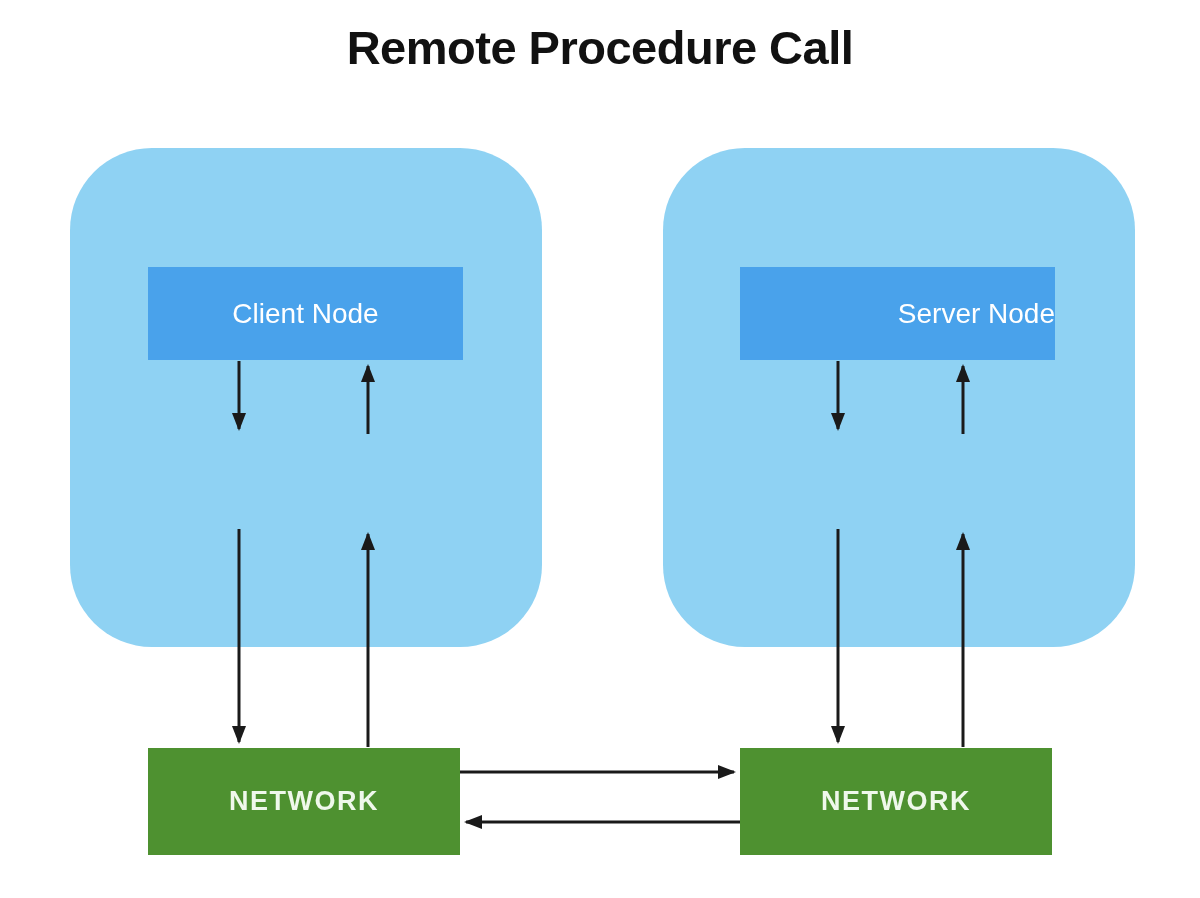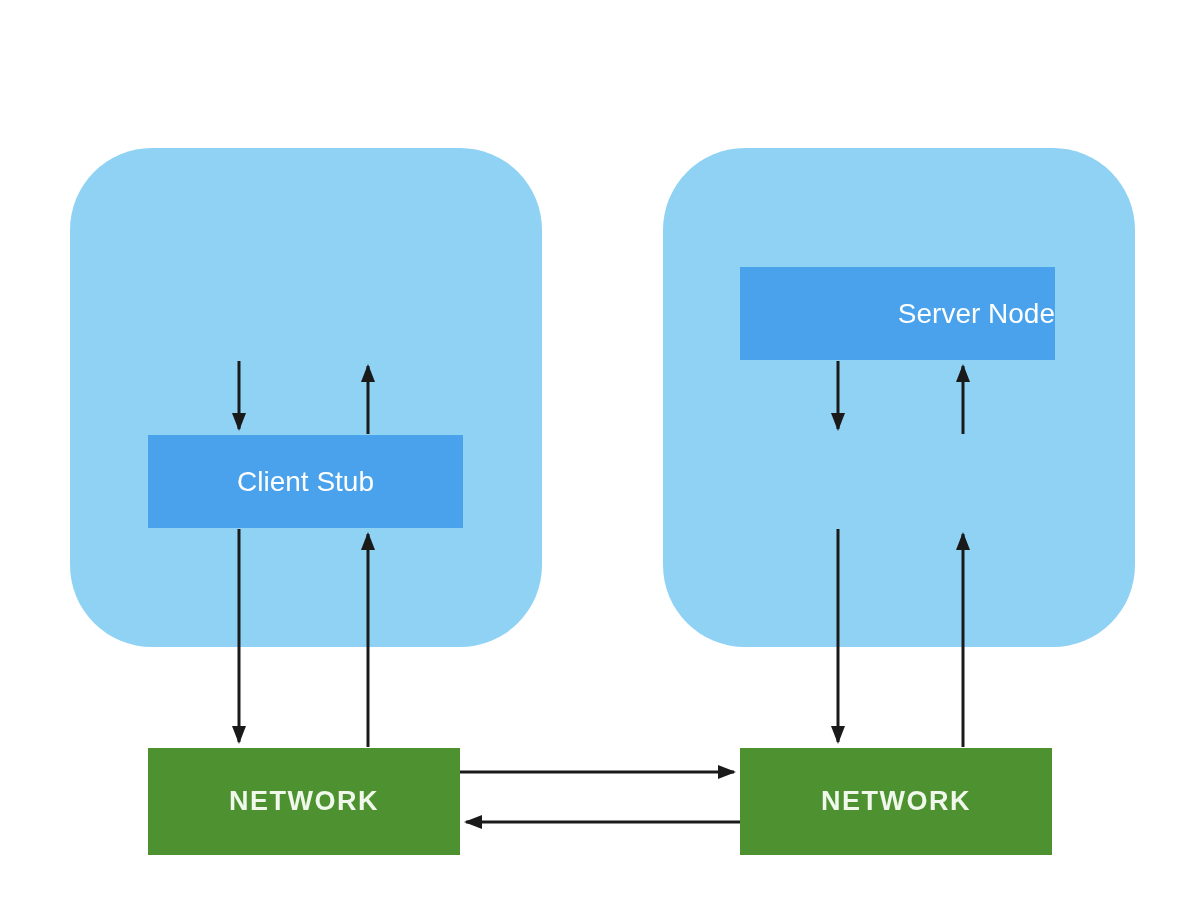--- a/index.html
+++ b/index.html
@@ -45,20 +45,21 @@
   .network-right{left:740px;}
   svg.arrows{position:absolute;left:0;top:0;width:1200px;height:898px;pointer-events:none;}
   svg.arrows line{stroke:var(--arrow-black);stroke-width:3;}
   svg.arrows marker path{fill:var(--arrow-black);}
 </style>
 </head>
 <body>
 
 <div class="stage">
 
+  <div class="title">Remote Procedure Call</div>
 
   <div class="panel panel-left"></div>
   <div class="panel panel-right"></div>
 
   <svg class="arrows" viewBox="0 0 1200 898" xmlns="http://www.w3.org/2000/svg">
     <defs>
       <marker id="ah" markerUnits="userSpaceOnUse" markerWidth="20" markerHeight="16" refX="16" refY="7" orient="auto">
         <path d="M0,0 L18,7 L0,14 Z"></path>
       </marker>
     </defs>
@@ -67,22 +68,22 @@
     <line x1="239" y1="529" x2="239" y2="742" marker-end="url(#ah)"></line>
     <line x1="368" y1="747" x2="368" y2="534" marker-end="url(#ah)"></line>
     <line x1="838" y1="361" x2="838" y2="429" marker-end="url(#ah)"></line>
     <line x1="963" y1="434" x2="963" y2="366" marker-end="url(#ah)"></line>
     <line x1="838" y1="529" x2="838" y2="742" marker-end="url(#ah)"></line>
     <line x1="963" y1="747" x2="963" y2="534" marker-end="url(#ah)"></line>
     <line x1="460" y1="772" x2="734" y2="772" marker-end="url(#ah)"></line>
     <line x1="740" y1="822" x2="466" y2="822" marker-end="url(#ah)"></line>
   </svg>
 
-  <div class="bluebox pos-client-stub">
-    <span>Client Stub</span>
+  <div class="bluebox pos-client-node">
+    <span>Client Node</span>
   </div>
   <div class="bluebox pos-server-node">
     <span>Server Node</span>
   </div>
 
   <div class="network network-left">
     <span>NETWORK</span>
   </div>
   <div class="network network-right">
     <span>NETWORK</span>

